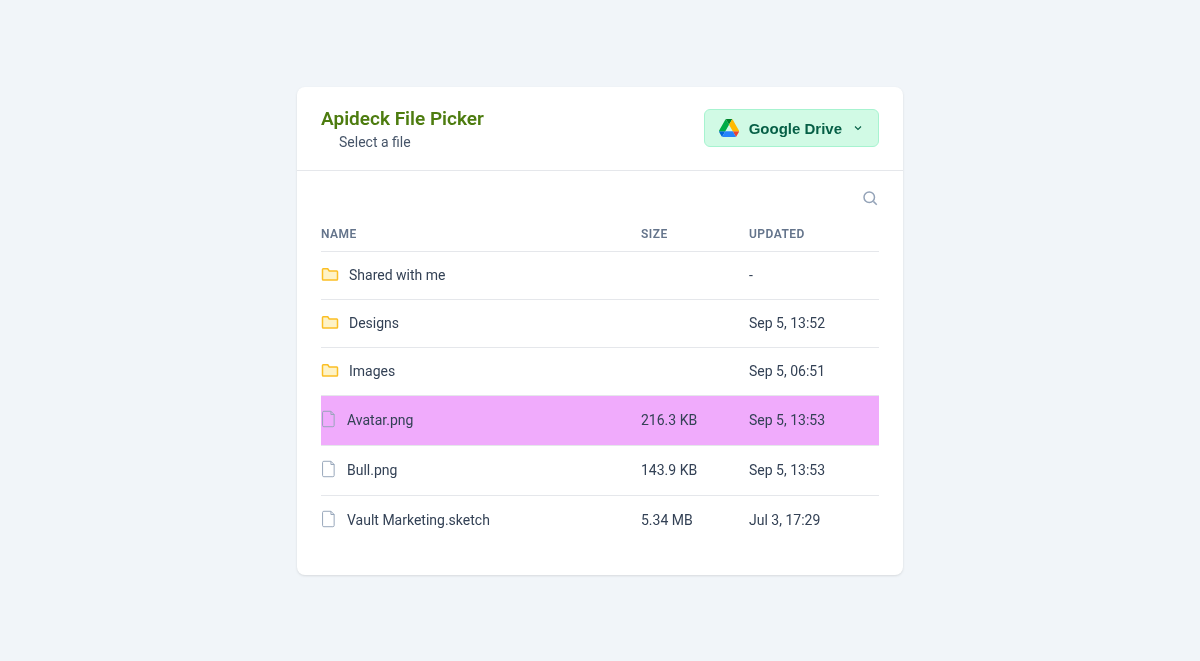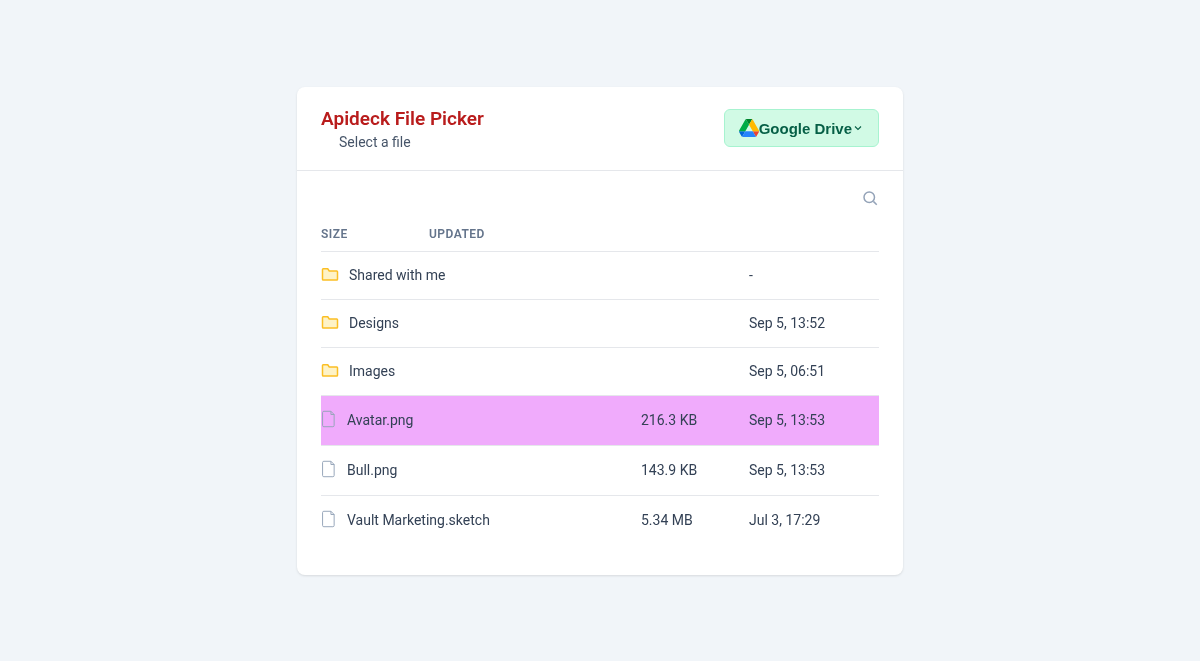--- a/index.html
+++ b/index.html
@@ -22,31 +22,32 @@
     .card-header {
       display: flex;
       justify-content: space-between;
       align-items: center;
       padding: 20px 24px;
       border-bottom: 1px solid #e5e7eb;
     }
     .title {
       font-size: 19px;
       font-weight: 600;
-      color: #b91c1c;
+      color: #4d7c0f;
       margin-bottom: 4px;
     }
     .subtitle {
       font-size: 14px;
       color: #475569;
       margin-left: 18px;
     }
     .drive-button {
       display: flex;
       align-items: center;
+      gap: 10px;
       background: #d1fae5;
       border: 1px solid #a7f3d0;
       border-radius: 6px;
       padding: 9px 14px;
       cursor: pointer;
       font-size: 15px;
       font-weight: 600;
       color: #065f46;
     }
     .drive-logo {
@@ -144,20 +145,21 @@
 
   <div class="toolbar">
     <svg class="search-icon" viewBox="0 0 24 24">
       <circle cx="11" cy="11" r="7"></circle>
       <line x1="21" y1="21" x2="16.5" y2="16.5"></line>
     </svg>
   </div>
 
   <div class="table-area">
     <div class="thead">
+      <div class="col-name">NAME</div>
       <div class="col-size">SIZE</div>
       <div class="col-updated">UPDATED</div>
     </div>
     <div id="rows">
         <div class="row">
           <div class="name-cell col-name">
             <span><svg class="folder-icon" viewBox="0 0 24 20">
                 <path class="folder-icon-bg" d="M3 3h6l2 3h10a1 1 0 0 1 1 1v10a1 1 0 0 1-1 1H3a1 1 0 0 1-1-1V4a1 1 0 0 1 1-1z"></path>
               </svg></span>
             <span>Shared with me</span>

